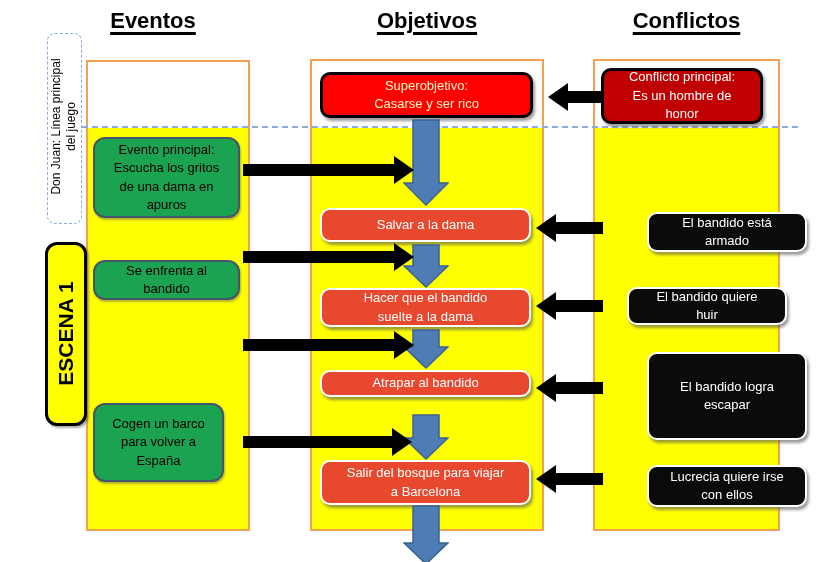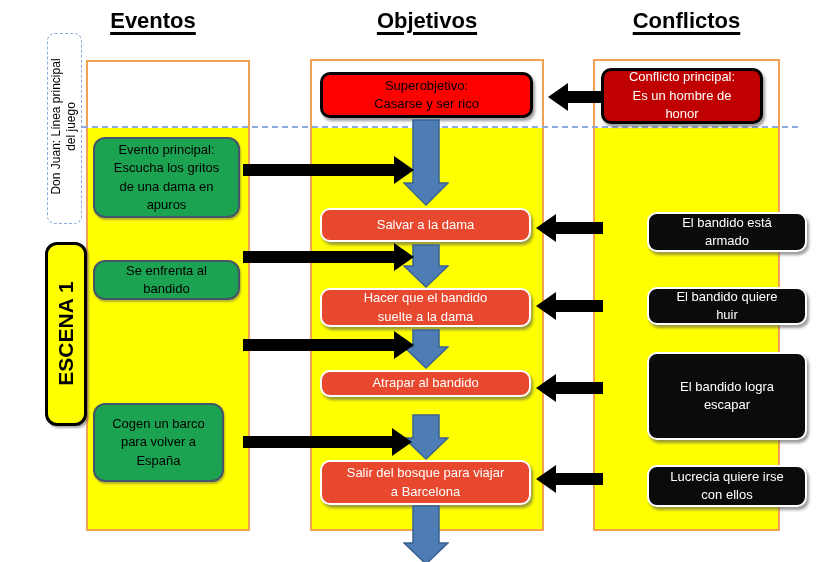--- a/index.html
+++ b/index.html
@@ -12,21 +12,21 @@
   .dash{position:absolute;border-top:2px dashed #8FAADC;height:0;}
   .vwrap{position:absolute;box-sizing:border-box;}
   .vtext{position:absolute;left:0;top:0;transform-origin:0 0;display:flex;align-items:center;
          justify-content:center;text-align:center;}
   .box{position:absolute;display:flex;align-items:center;justify-content:center;
        text-align:center;white-space:pre-line;box-sizing:border-box;line-height:1.42;}
   .gbox{background:#1CA351;border:2.5px solid #44546A;border-radius:12px;color:#000;
         font-size:13px;box-shadow:1px 2px 2px rgba(90,90,90,.45);}
   .rbox{background:#E8482E;border:2.5px solid #fff;border-radius:10px;color:#fff;
         font-size:13px;box-shadow:2px 3px 3px rgba(90,90,90,.6);}
-  .super{background:#FF0000;border:3px solid #000;border-radius:10px;color:#000000;
+  .super{background:#FF0000;border:3px solid #000;border-radius:10px;color:#fef9c3;
         font-size:13px;box-shadow:2px 3px 3px rgba(90,90,90,.6);}
   .cmain{background:#C00000;border:3px solid #000;border-radius:10px;color:#fff;
         font-size:13px;box-shadow:2px 3px 3px rgba(90,90,90,.6);}
   .kbox{background:#0B0B0B;border:2px solid #fff;border-radius:10px;color:#fff;
         font-size:13px;box-shadow:2px 3px 3px rgba(90,90,90,.6);margin-left:44px;}
   .harrow{position:absolute;height:28px;}
   .shaft{position:absolute;top:8px;height:12px;background:#000;}
   .headR{position:absolute;right:0;top:0;width:0;height:0;
          border-top:14px solid transparent;border-bottom:14px solid transparent;
          border-left:20px solid #000;}
@@ -81,21 +81,21 @@
 suelte a la dama</div>
   <div class="box rbox" style="left:320px;top:370px;width:211px;height:27px;">Atrapar al bandido</div>
   <div class="box rbox" style="left:320px;top:460px;width:211px;height:45px;">Salir del bosque para viajar
 a Barcelona</div>
 
   <div class="box cmain" style="left:601px;top:68px;width:162px;height:56px;">Conflicto principal:
 Es un hombre de
 honor</div>
   <div class="box kbox" style="left:603px;top:212px;width:160px;height:40px;">El bandido está
 armado</div>
-  <div class="box kbox" style="left:603px;top:287px;width:160px;height:38px;">El bandido quiere
+  <div class="box kbox" style="left:583px;top:287px;width:160px;height:38px;">El bandido quiere
 huir</div>
   <div class="box kbox" style="left:603px;top:352px;width:160px;height:88px;">El bandido logra
 escapar</div>
   <div class="box kbox" style="left:603px;top:465px;width:160px;height:42px;">Lucrecia quiere irse
 con ellos</div>
 
   <svg class="barrow" style="left:403px;top:119px;" width="46" height="87" viewBox="0 0 46 87">
     <polygon points="10,1 36,1 36,64 45,64 23,86 1,64 10,64" fill="#4E7CB5" stroke="#3A6293" stroke-width="1.5"></polygon>
     </svg>
   <svg class="barrow" style="left:403px;top:244px;" width="46" height="44" viewBox="0 0 46 44">

